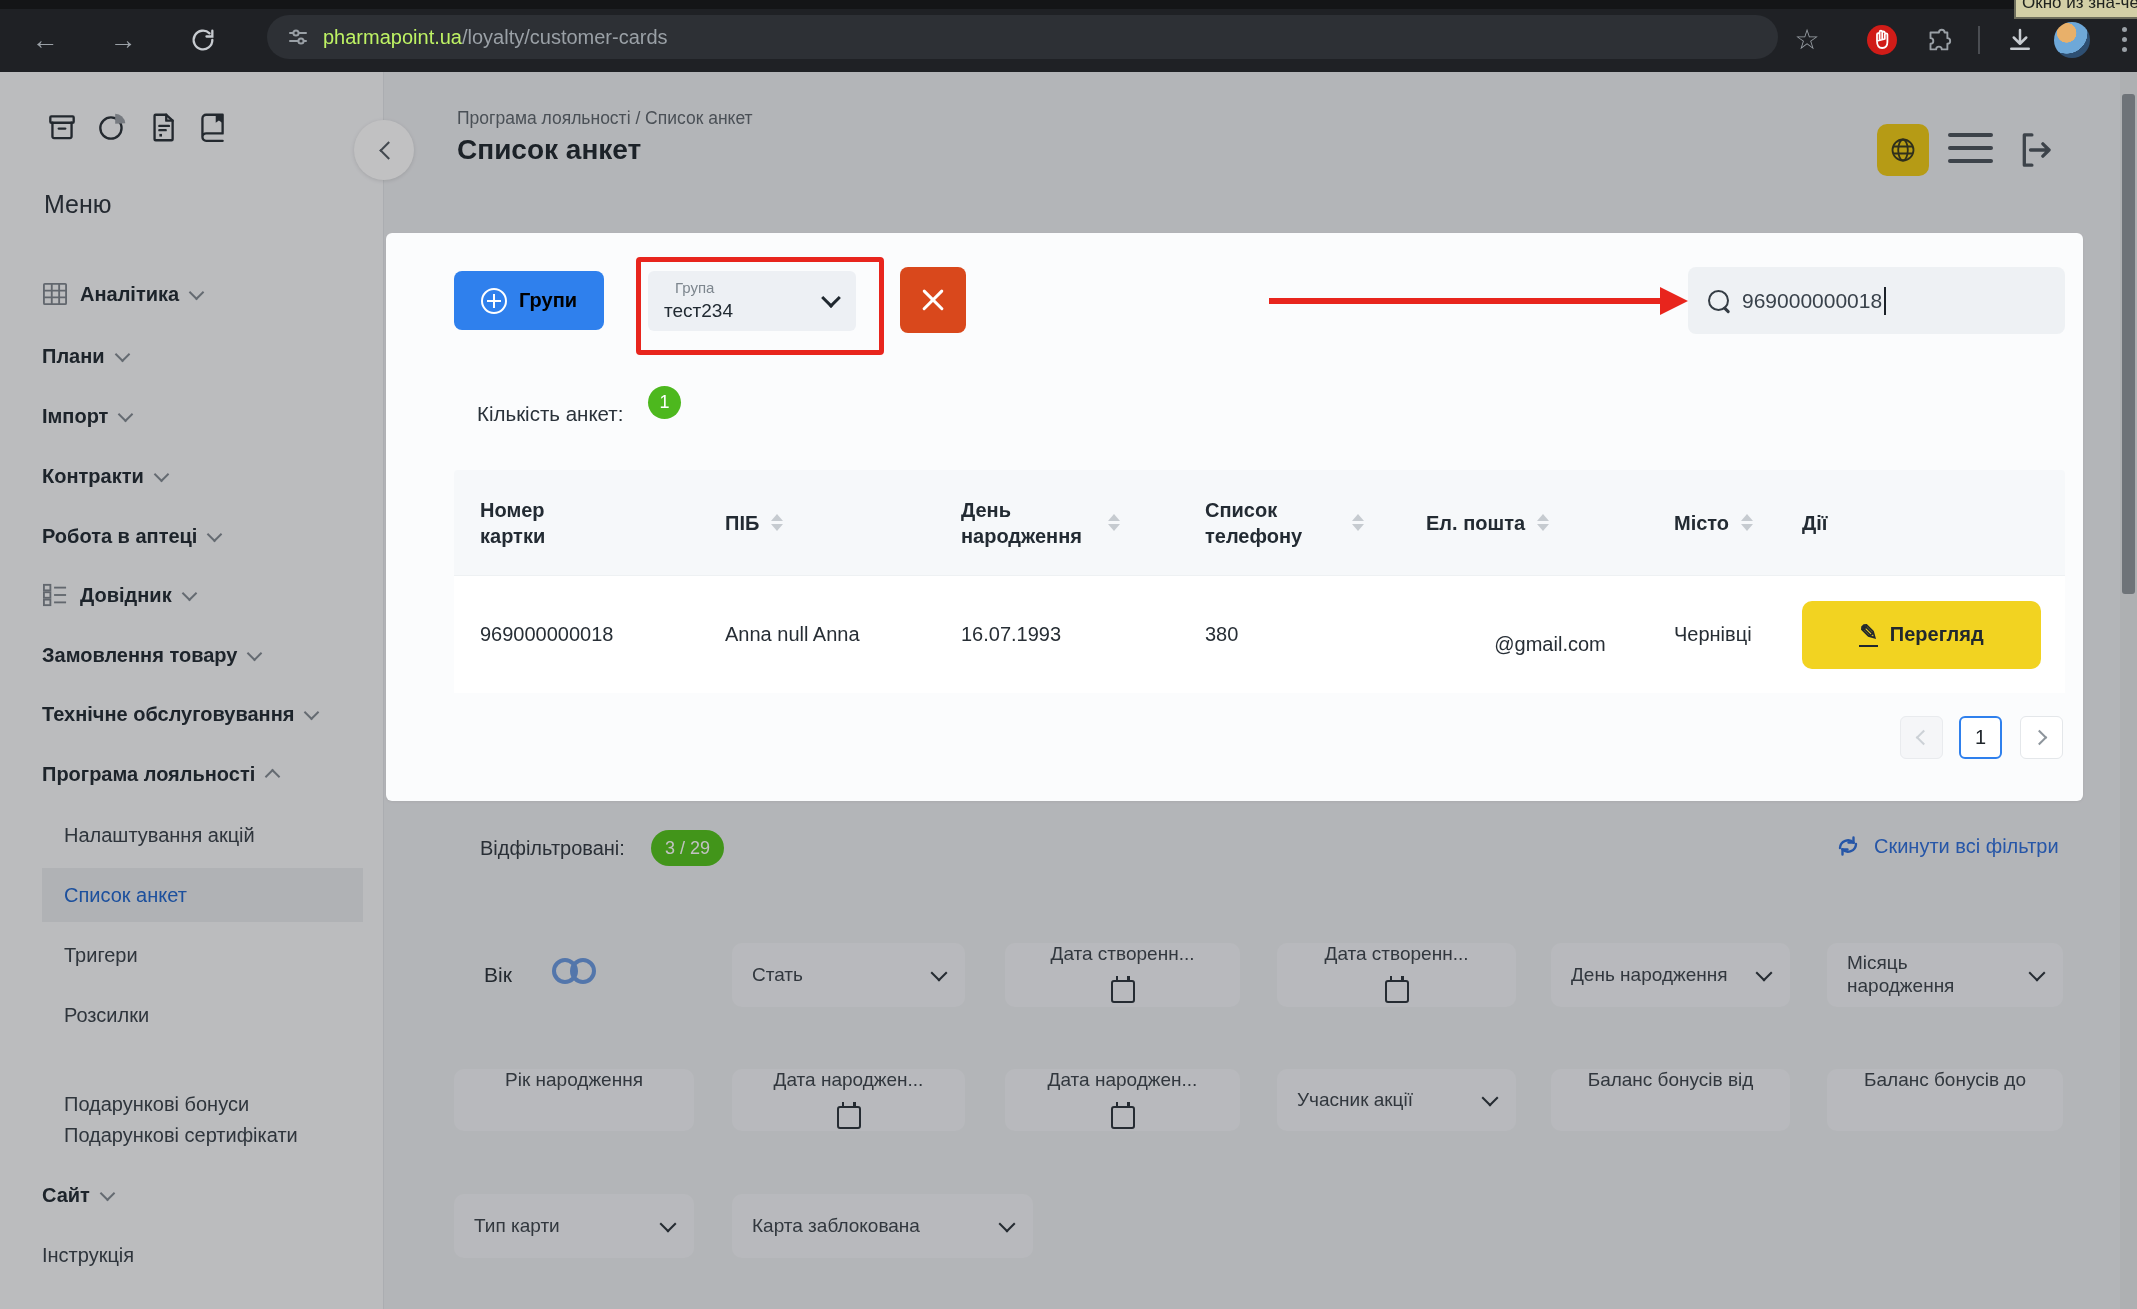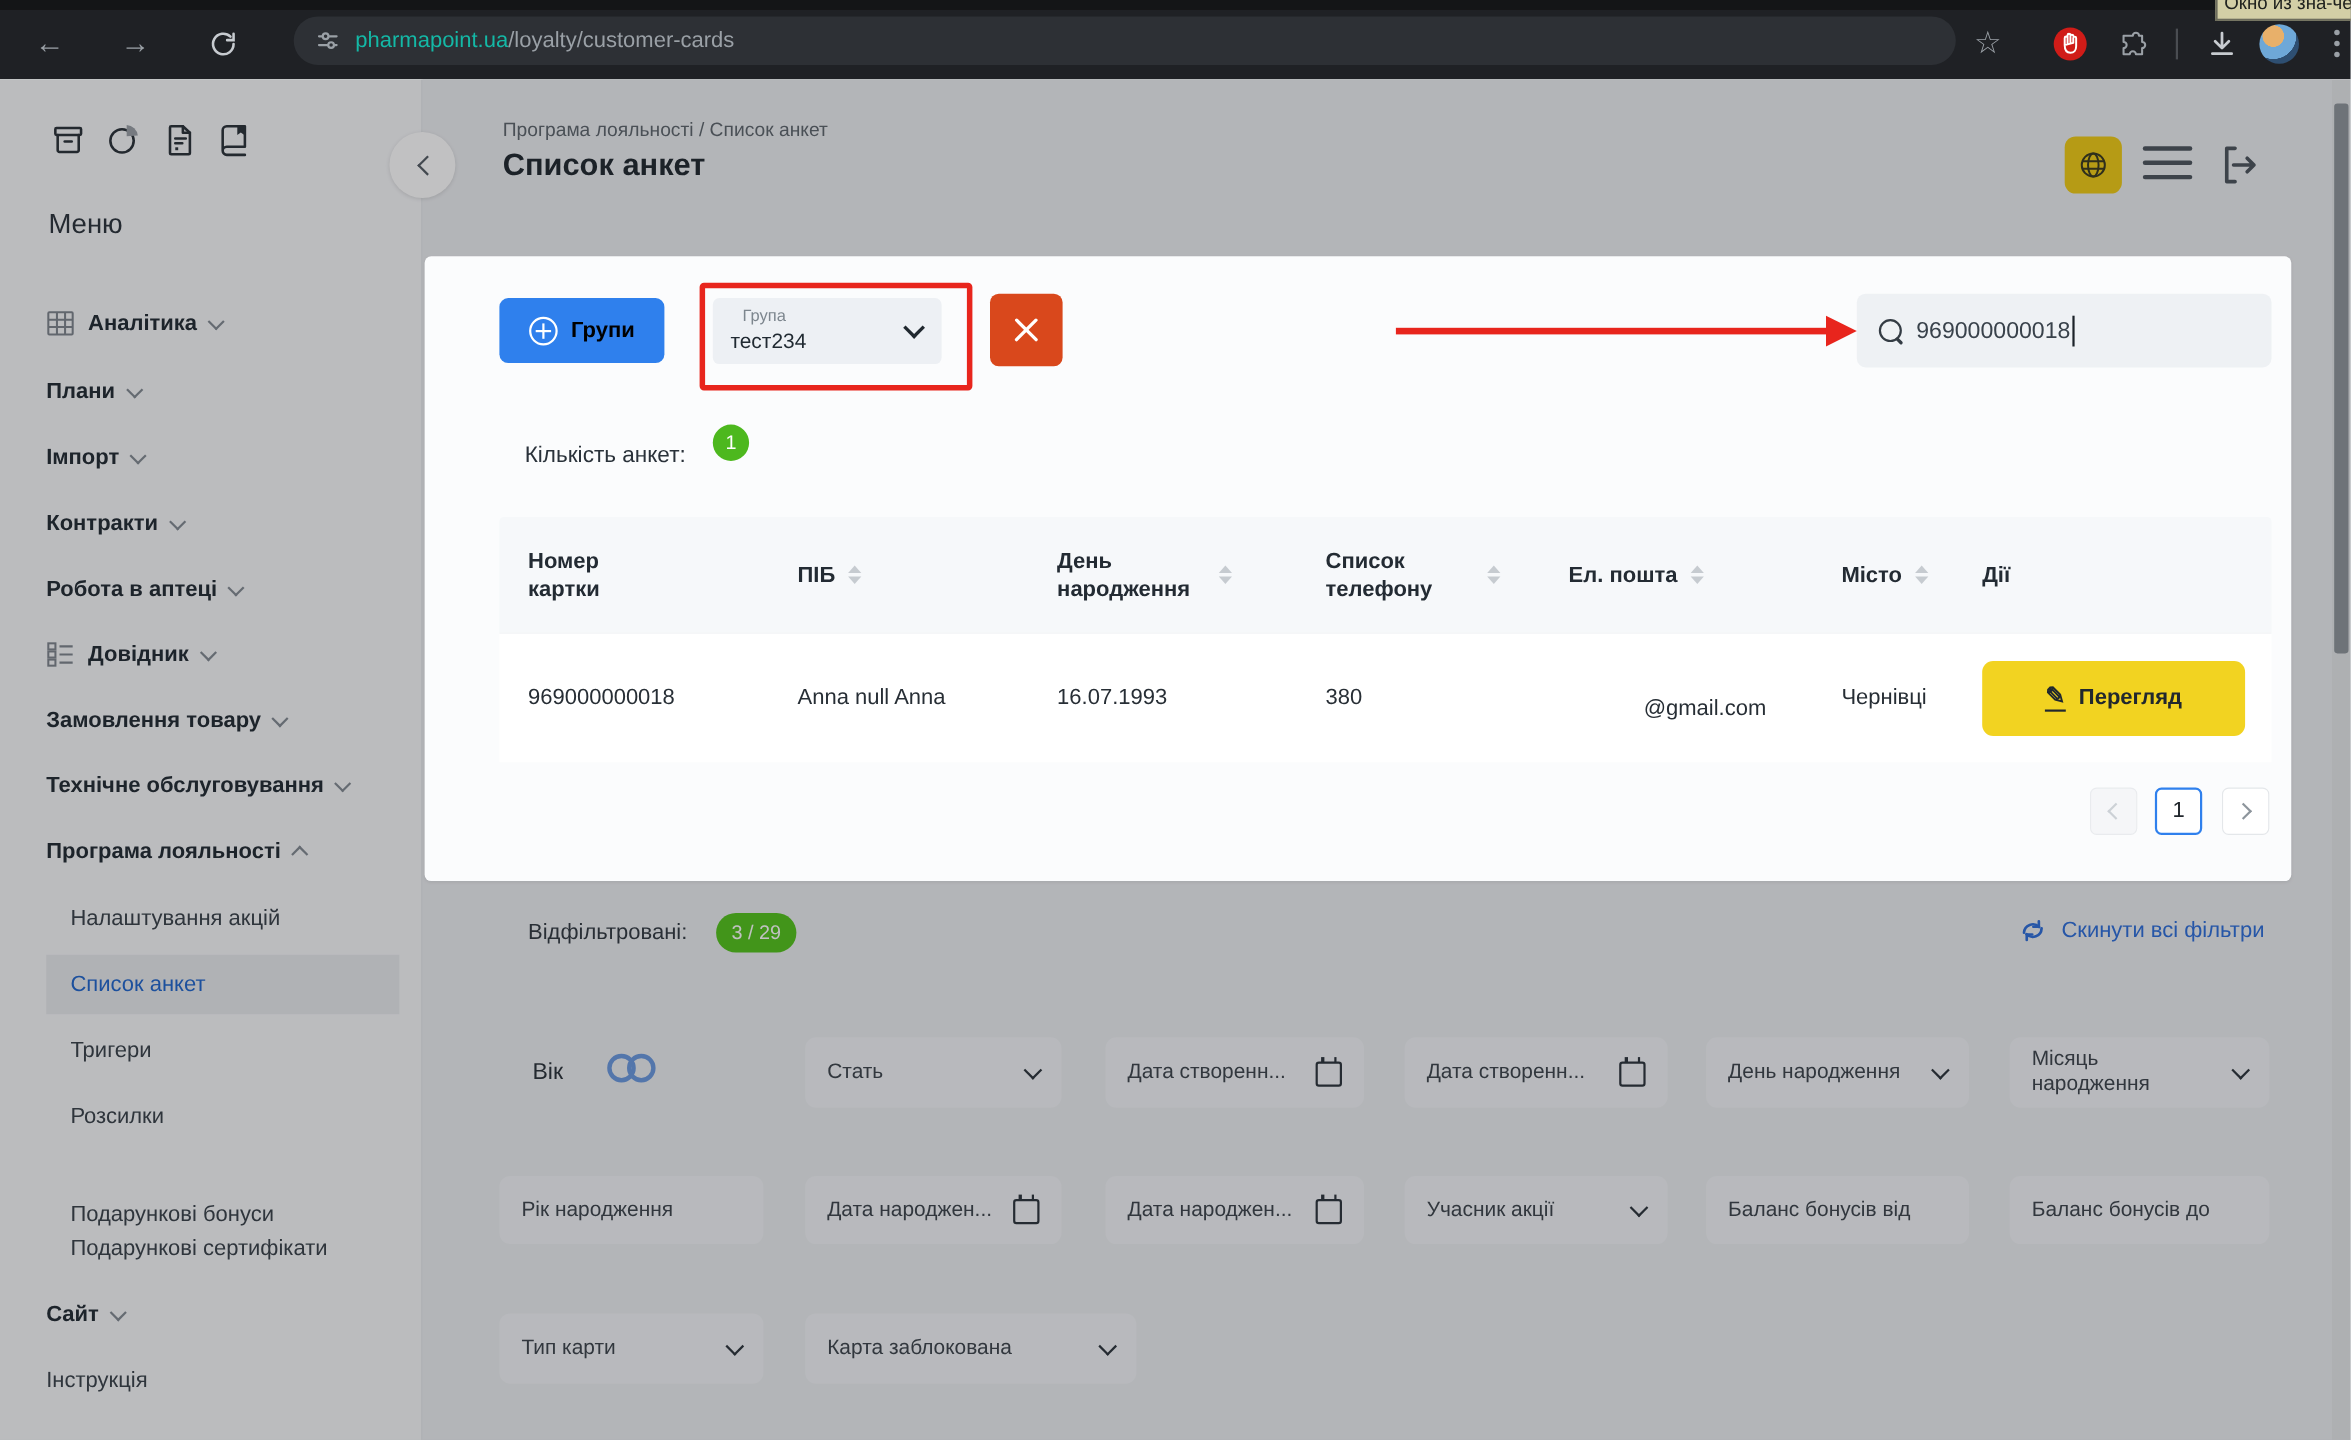--- a/index.html
+++ b/index.html
@@ -7,21 +7,21 @@
           font-family:"Liberation Sans",sans-serif;-webkit-font-smoothing:antialiased;}
 
   
   .bbar{position:absolute;left:0;top:0;width:2137px;height:72px;background:#1f2125;}
   .bbar .topstrip{position:absolute;left:0;top:0;right:0;height:9px;background:#141517;}
   .navico{position:absolute;top:40px;transform:translate(-50%,-50%);color:#9aa0a6;font-size:27px;line-height:1;}
   .urlpill{position:absolute;left:267px;top:15px;width:1511px;height:44px;border-radius:22px;background:#2d3035;
            display:flex;align-items:center;}
   .tuneico{margin-left:20px;flex:0 0 auto;}
   .urltxt{margin-left:14px;font-size:20px;white-space:nowrap;}
-  .urltxt .host{color:#14b8a6;}
+  .urltxt .host{color:#bef264;}
   .urltxt .path{color:#9aa0a6;}
   .chromico{position:absolute;top:40px;transform:translate(-50%,-50%);}
   .vsep{position:absolute;left:1978px;top:26px;width:2px;height:28px;background:#4a4d52;}
   .avatar{position:absolute;left:2054px;top:22px;width:36px;height:36px;border-radius:50%;
           background:radial-gradient(circle at 35% 30%,#e8b06a 0 28%,#6ea8d8 29% 60%,#2e4f72 61% 100%);}
   .dots{position:absolute;left:2122px;top:27px;width:5px;display:flex;flex-direction:column;gap:5px;}
   .dots i{width:5px;height:5px;border-radius:50%;background:#9aa0a6;}
   .cliptip{position:absolute;left:2014px;top:0;width:123px;height:17px;background:#d3cfa6;
            border-left:2px solid #6d6d5c;border-bottom:2px solid #6d6d5c;overflow:hidden;}
   .cliptip span{display:block;margin-top:-7px;margin-left:6px;font-size:17px;color:#20231f;white-space:nowrap;}
@@ -127,21 +127,21 @@
             background:var(--pill-green,#54c41d);color:#fff;font-size:18px;display:flex;align-items:center;}
   .resetlink{position:absolute;left:1834px;top:760px;display:flex;align-items:center;gap:12px;cursor:pointer;
              color:var(--link-blue,#2e6fdb);font-size:20px;}
   .agelab{position:absolute;left:484px;top:888px;height:30px;line-height:30px;font-size:21px;color:#2b333a;}
   .rings{position:absolute;left:552px;top:886px;display:flex;}
   .rings i{width:26px;height:26px;border:4px solid #6b9ae0;border-radius:50%;box-sizing:border-box;background:transparent;}
   .rings i+i{margin-left:-8px;}
   .chip{position:absolute;background:#f3f5f8;border-radius:10px;display:flex;align-items:center;
         justify-content:space-between;padding:0 20px;box-sizing:border-box;color:#3e464e;font-size:19px;
         line-height:1.2;cursor:pointer;}
-  .chip.lead{justify-content:space-between;gap:12px;}
+  .chip.lead{justify-content:flex-start;gap:12px;flex-direction:column;}
   .chip .cv{border-width:2.6px;border-color:#2d353d;width:10px;height:10px;}
   .cal{width:20px;height:19px;border:2.2px solid #2d353d;border-radius:3px;position:relative;flex:0 0 auto;margin-top:2px;}
   .cal:before,.cal:after{content:"";position:absolute;top:-6px;width:2.5px;height:5px;background:#2d353d;}
   .cal:before{left:3px;} .cal:after{right:3px;}
 
   
   .scrollbar{position:absolute;left:2120px;top:0;width:17px;height:1237px;background:#e6e8ea;}
   .scrollthumb{position:absolute;left:2px;top:22px;width:13px;height:500px;border-radius:3px;background:#8f969b;}
 
   svg{display:block;}

